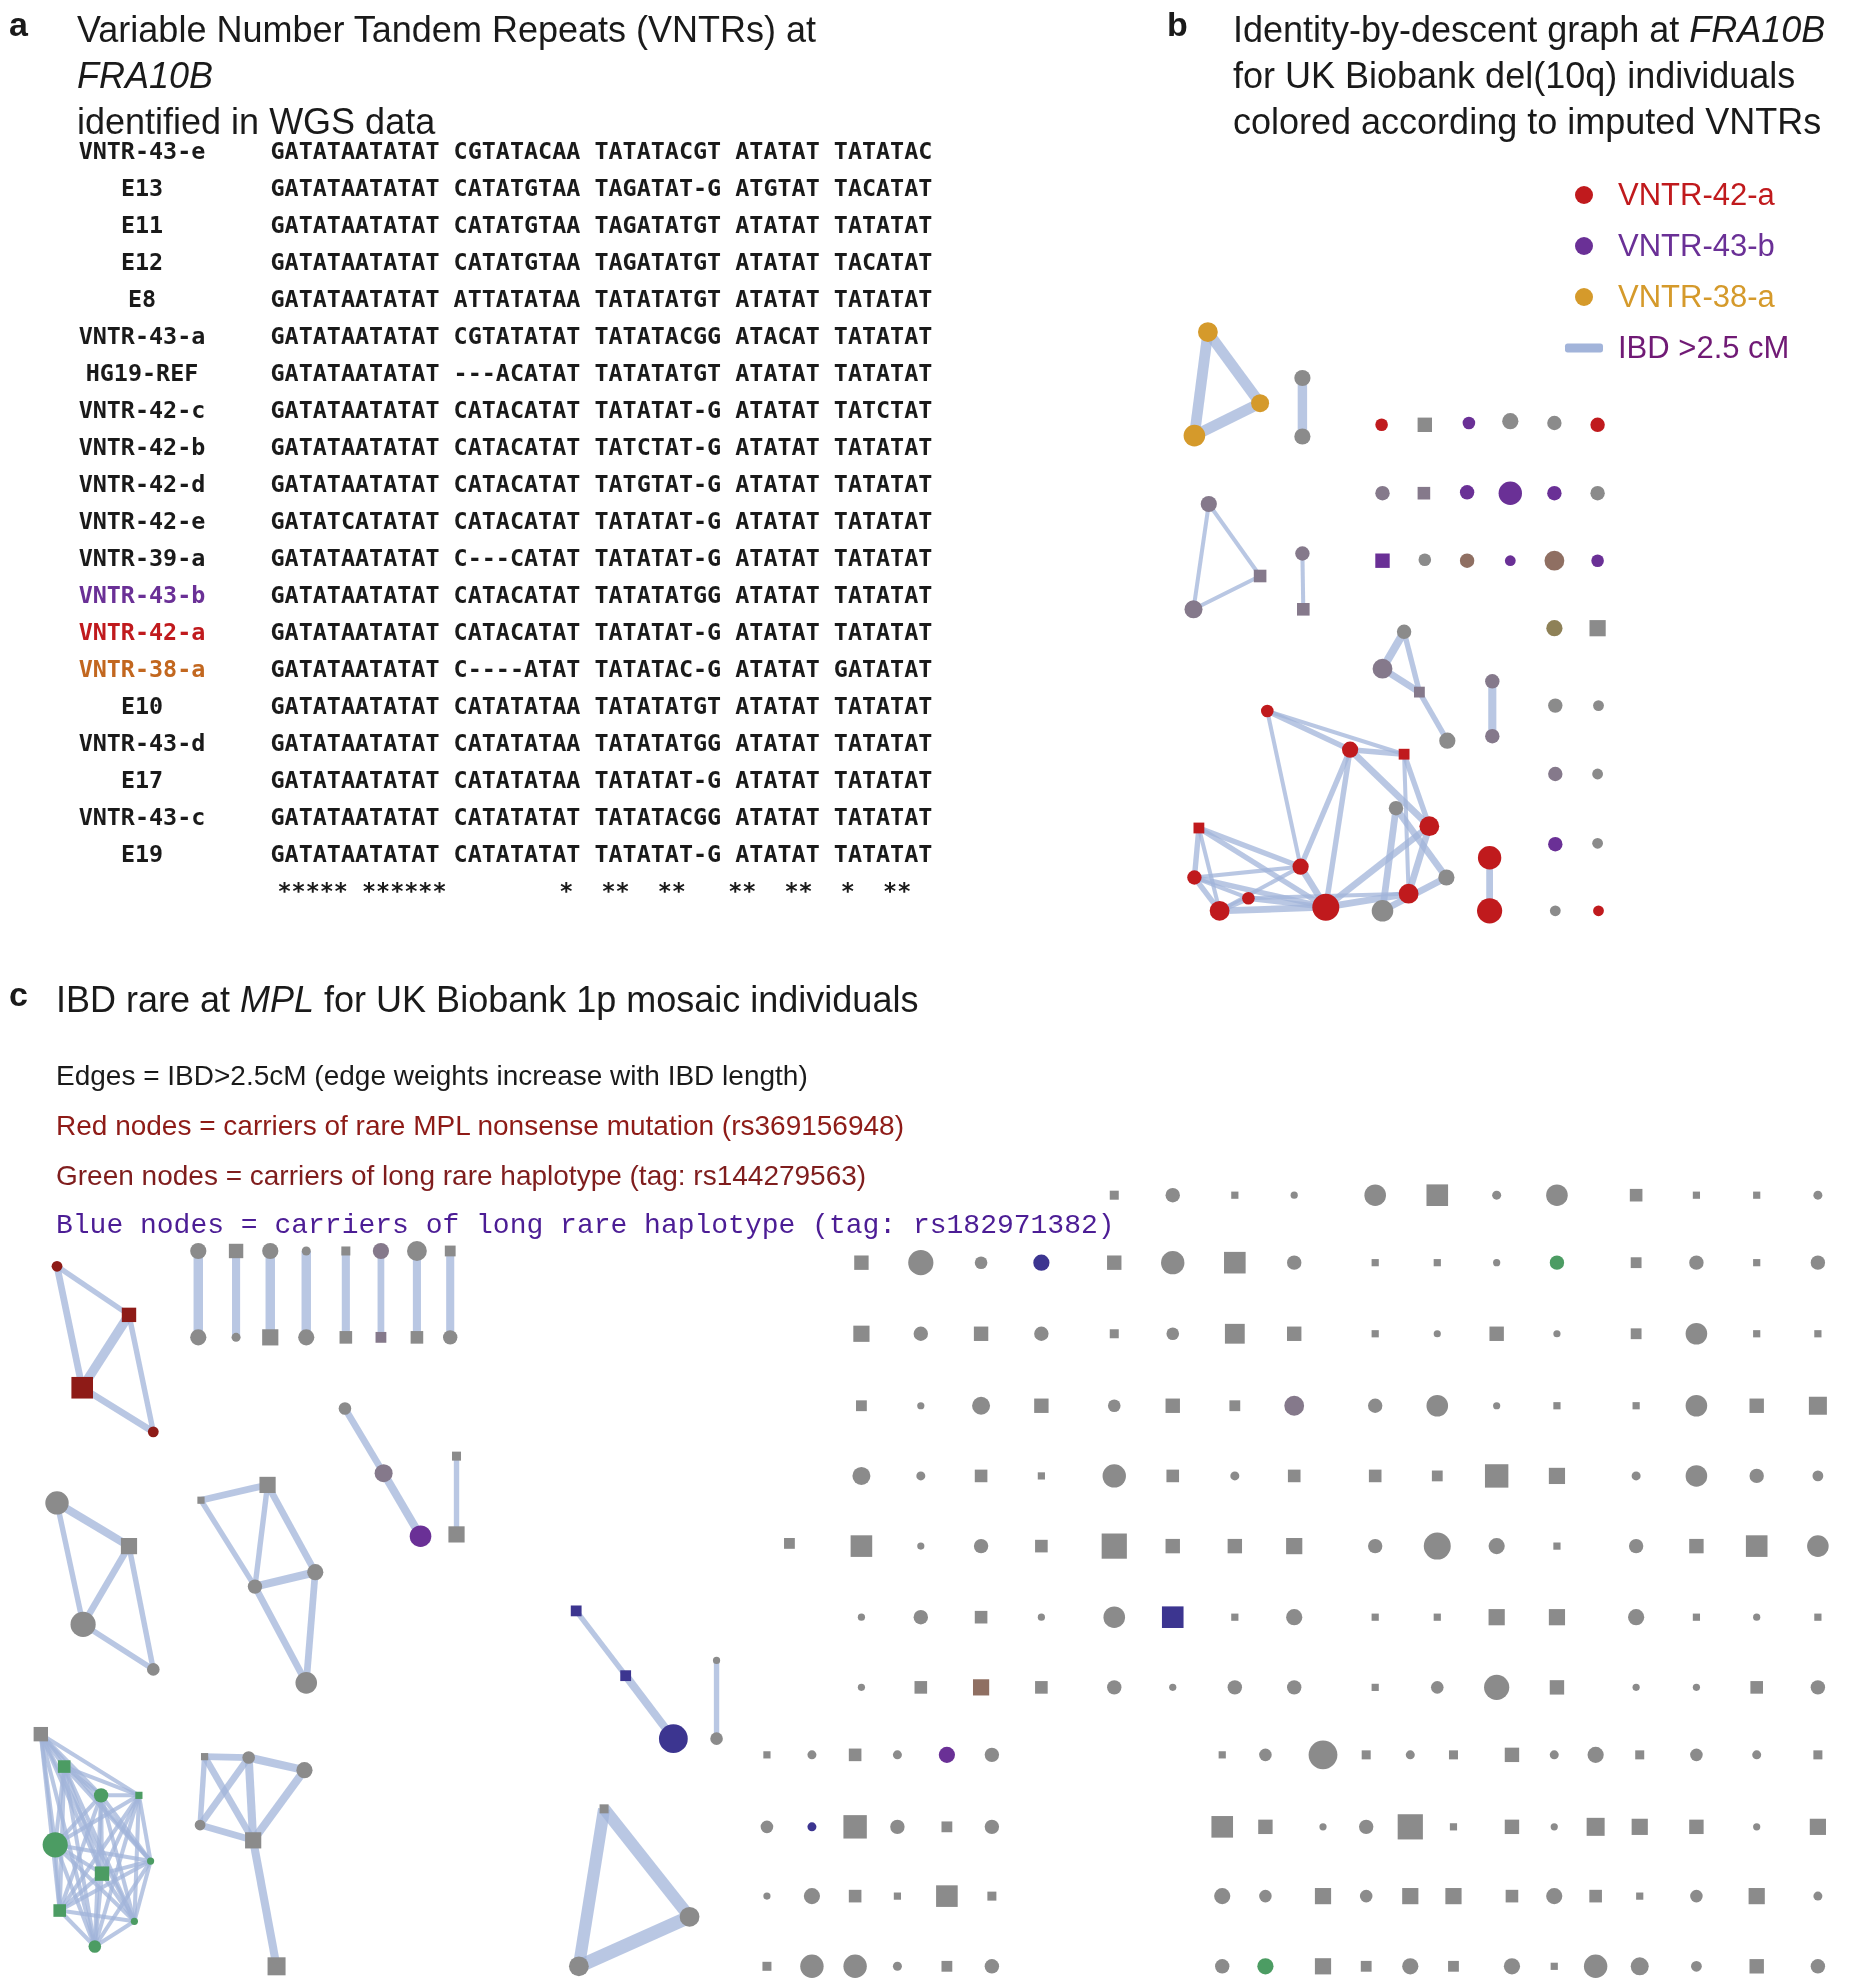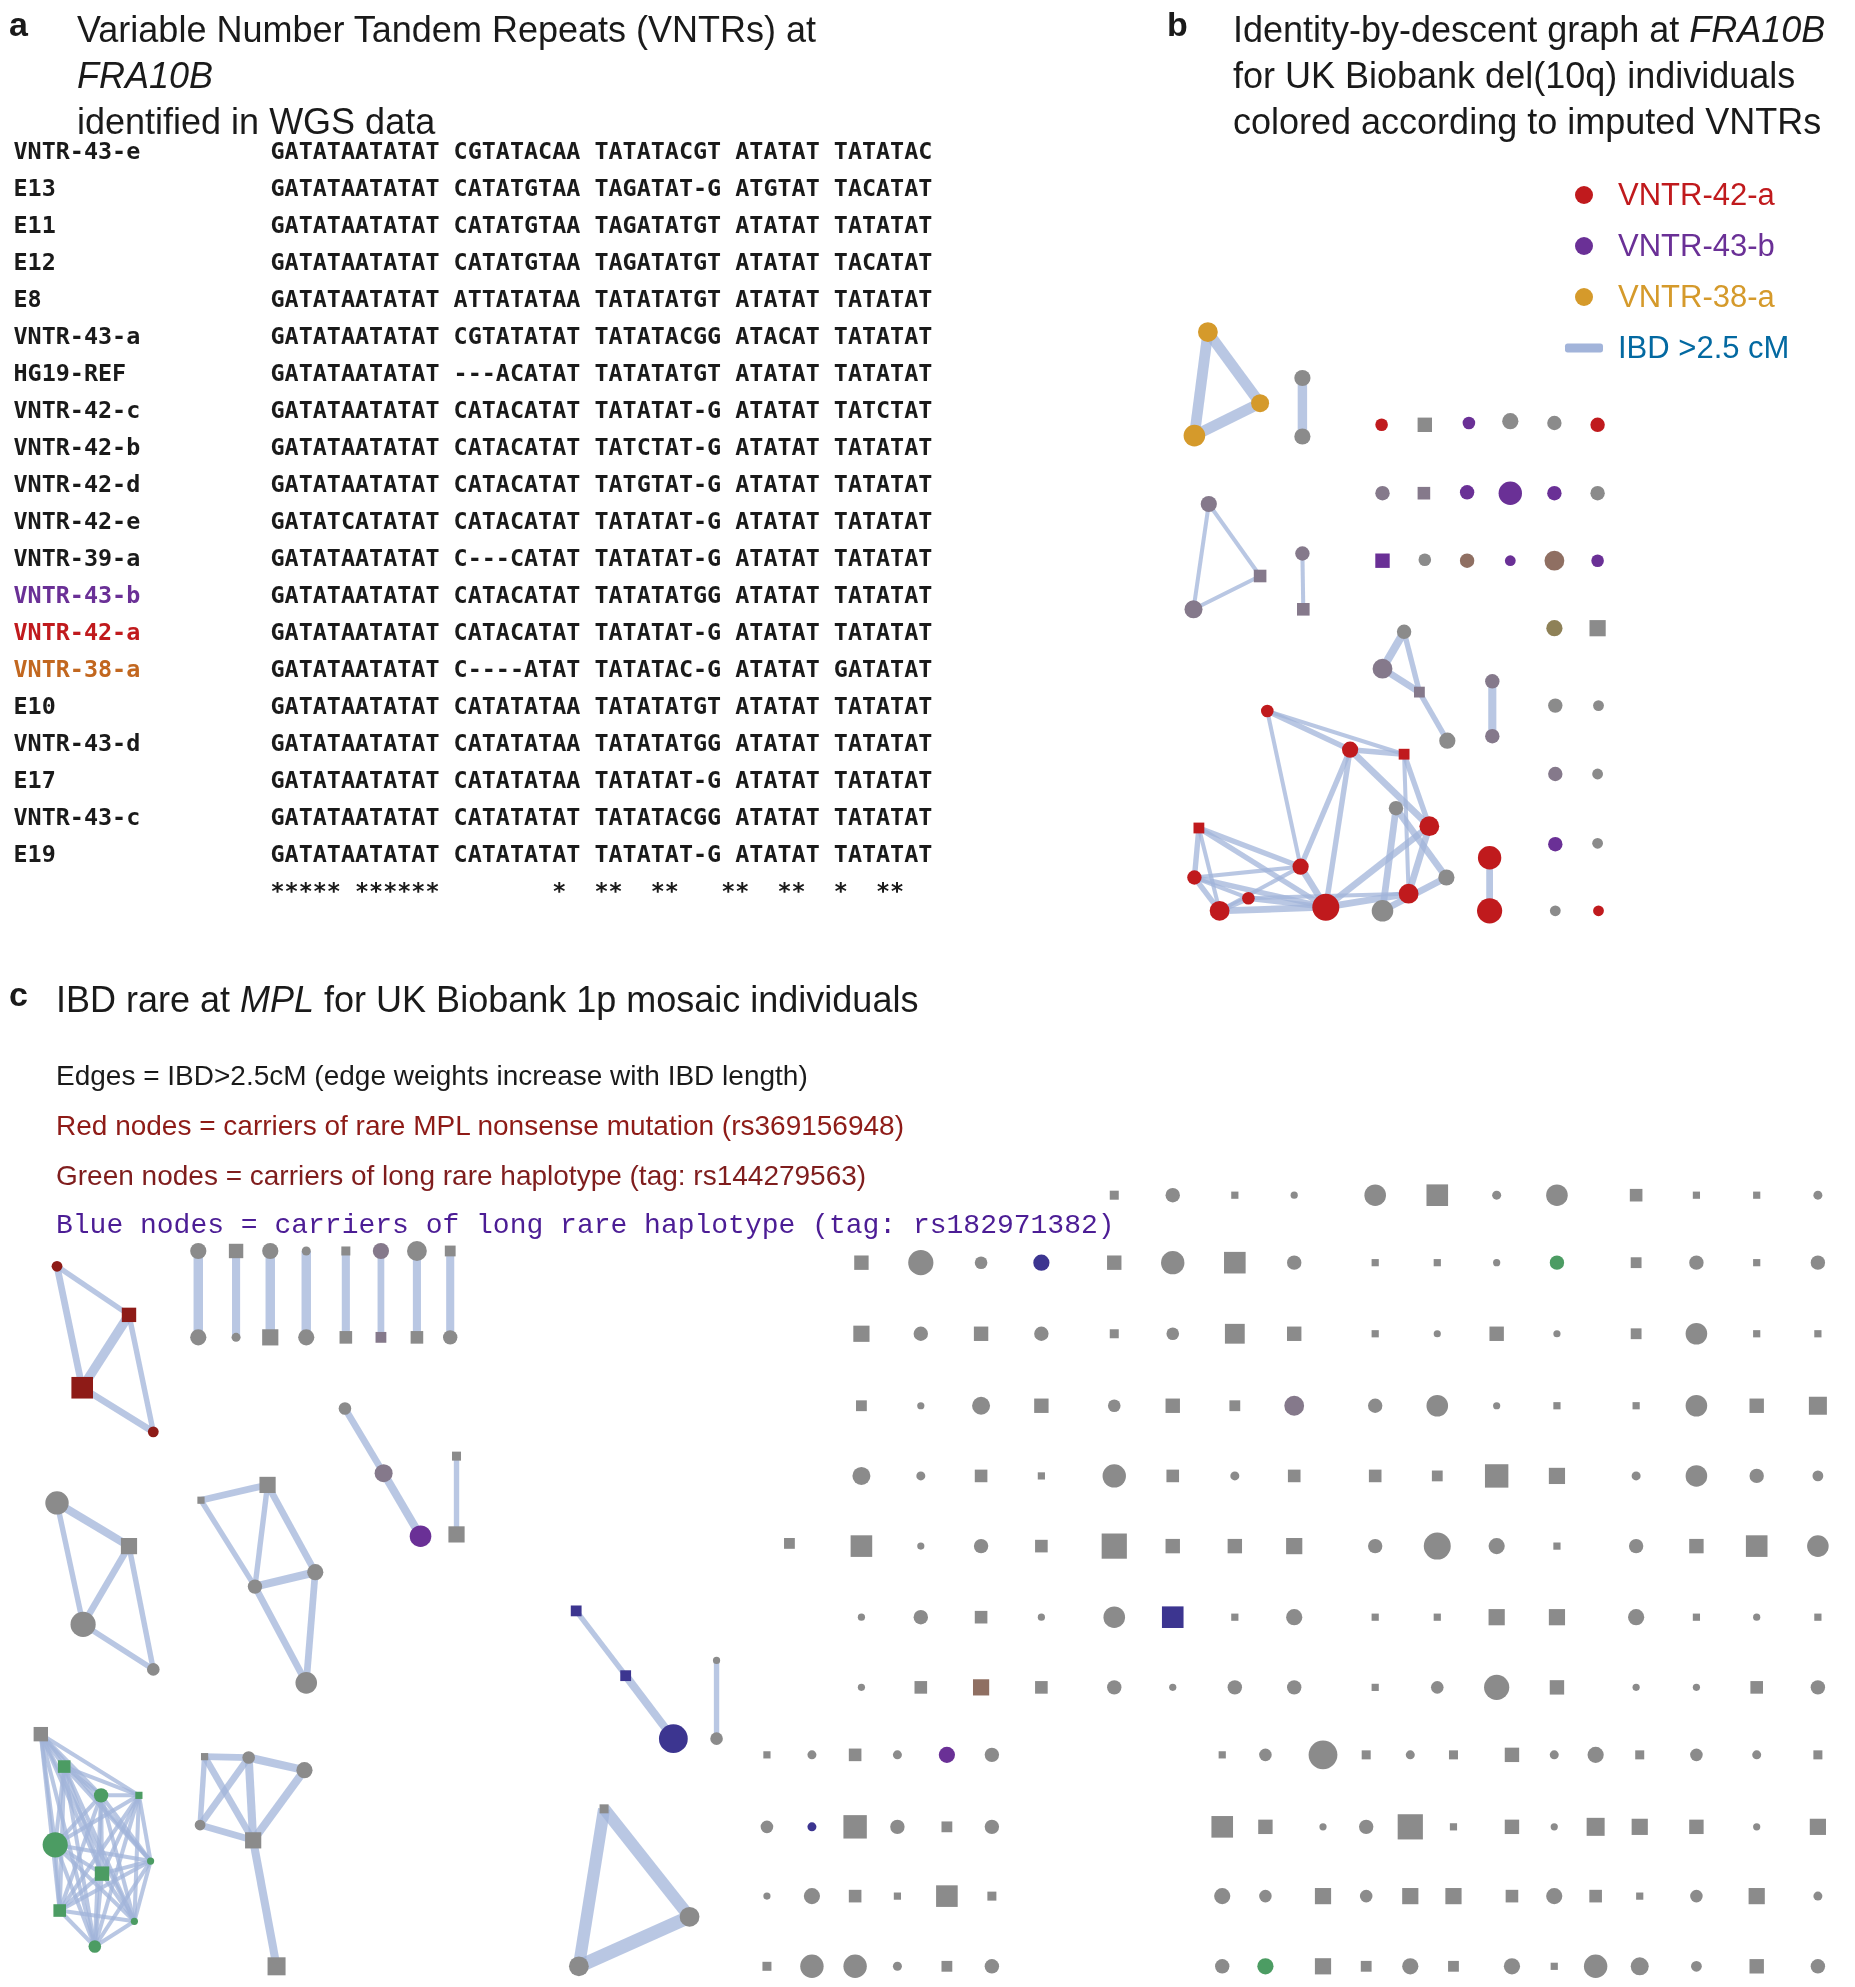--- a/index.html
+++ b/index.html
@@ -3,21 +3,21 @@
 <meta charset="utf-8">
 <style>
   html,body{margin:0;padding:0;background:#ffffff;}
   .canvas{position:relative;width:1856px;height:1987px;background:#fff;
           font-family:"Liberation Sans",sans-serif;color:#1a1a1a;overflow:hidden;}
   .pl{position:absolute;font-weight:bold;font-size:34px;line-height:1;}
   .ptitle{position:absolute;font-size:36px;line-height:1.27;}
   .ptitle i{font-style:italic;}
   .align{position:absolute;left:13.5px;top:133px;font-family:"DejaVu Sans Mono",monospace;
          font-weight:bold;font-size:23.4px;white-space:pre;}
-  .align .arow{height:37px;line-height:37px;}
+  .align .arow{height:37px;line-height:37px;text-align:center;}
   .align .lbl{display:inline-block;width:257px;}
   .legend-b{position:absolute;left:1557px;top:169px;width:297px;}
   .legend-b .litem{position:relative;height:51px;font-size:31px;line-height:51px;}
   .legend-b .mark{position:absolute;left:27px;top:50%;transform:translate(-50%,-50%);}
   .legend-b .ltxt{position:absolute;left:61px;white-space:nowrap;}
   .legend-c{position:absolute;left:56px;top:1051px;font-size:28px;line-height:50px;white-space:nowrap;}
   svg{position:absolute;}
   .graph-node,.graph-edge{shape-rendering:geometricPrecision;}
 </style>
 </head>
@@ -46,21 +46,21 @@
       <div class="litem">
         <span class="mark" style="width: 18px; height: 18px; border-radius: 50%; background: rgb(106, 48, 150); display: block;"></span>
         <span class="ltxt" style="color: rgb(106, 48, 150);">VNTR-43-b</span>
       </div>
       <div class="litem">
         <span class="mark" style="width: 18px; height: 18px; border-radius: 50%; background: rgb(213, 154, 43); display: block;"></span>
         <span class="ltxt" style="color: rgb(213, 154, 43);">VNTR-38-a</span>
       </div>
       <div class="litem">
         <span class="mark" style="width: 38px; height: 9px; border-radius: 2.7px; background: rgb(162, 180, 218); display: block;"></span>
-        <span class="ltxt" style="color: #0369a1; text-align: center;">IBD &gt;2.5 cM</span>
+        <span class="ltxt" style="color: #701a75; text-align: center;">IBD &gt;2.5 cM</span>
       </div>
     </div>
   <svg id="svg-b" viewBox="1290 330 772 720" width="695" height="648" style="left: 1161px; top: 297px;">
       <line x1="1342" y1="369" x2="1400" y2="448" stroke="#a2b4da" stroke-width="12" stroke-opacity="0.75" class="graph-edge"></line>
       <line x1="1342" y1="369" x2="1327" y2="484" stroke="#a2b4da" stroke-width="12" stroke-opacity="0.75" class="graph-edge"></line>
       <line x1="1400" y1="448" x2="1327" y2="484" stroke="#a2b4da" stroke-width="12" stroke-opacity="0.75" class="graph-edge"></line>
       <line x1="1447" y1="420" x2="1447" y2="485" stroke="#a2b4da" stroke-width="10.5" stroke-opacity="0.75" class="graph-edge"></line>
       <line x1="1343" y1="560" x2="1400" y2="640" stroke="#a2b4da" stroke-width="4.5" stroke-opacity="0.75" class="graph-edge"></line>
       <line x1="1343" y1="560" x2="1326" y2="677" stroke="#a2b4da" stroke-width="4.5" stroke-opacity="0.75" class="graph-edge"></line>
       <line x1="1400" y1="640" x2="1326" y2="677" stroke="#a2b4da" stroke-width="4.5" stroke-opacity="0.75" class="graph-edge"></line>

